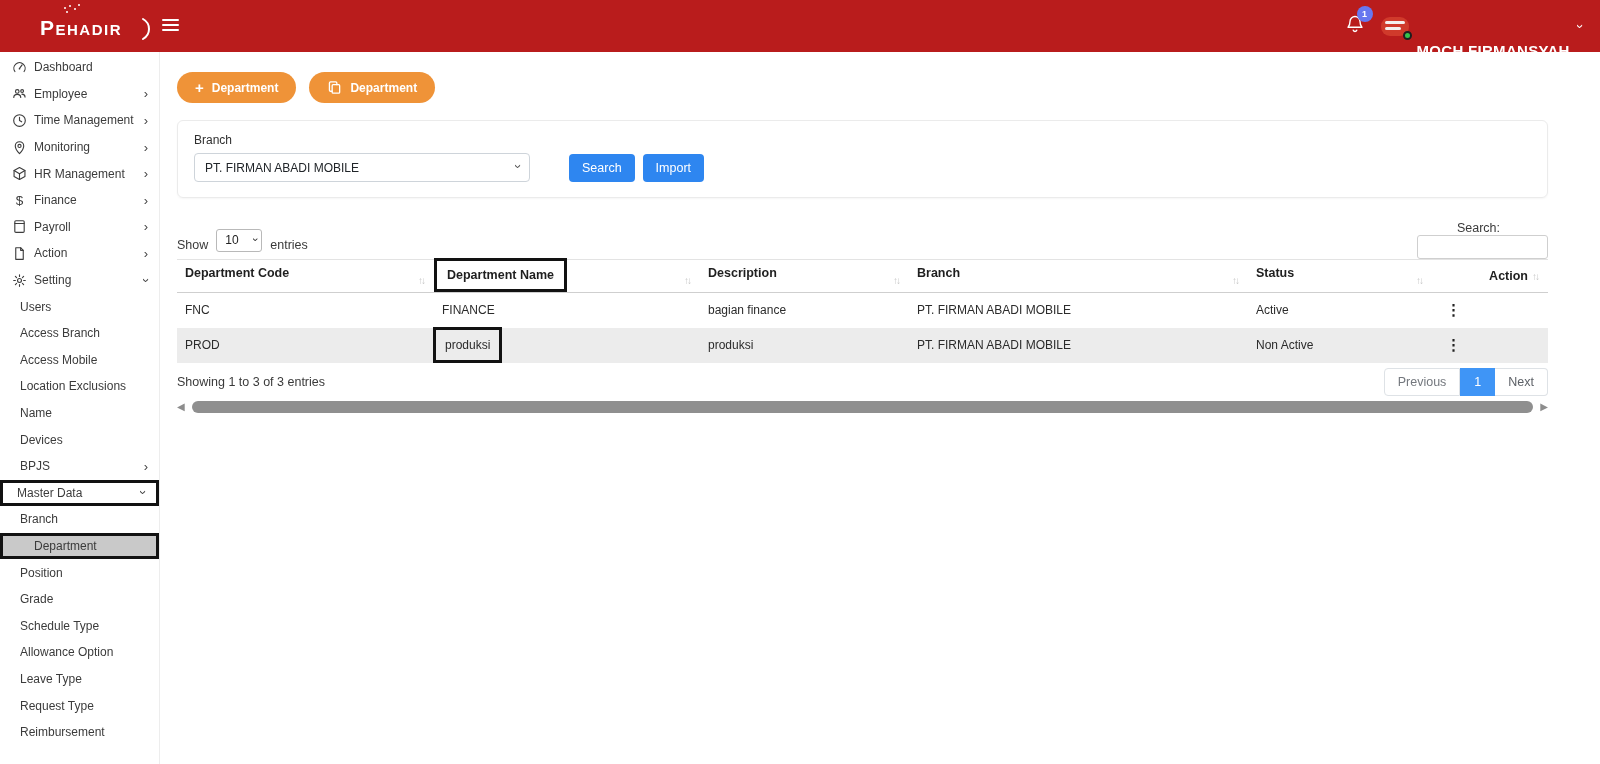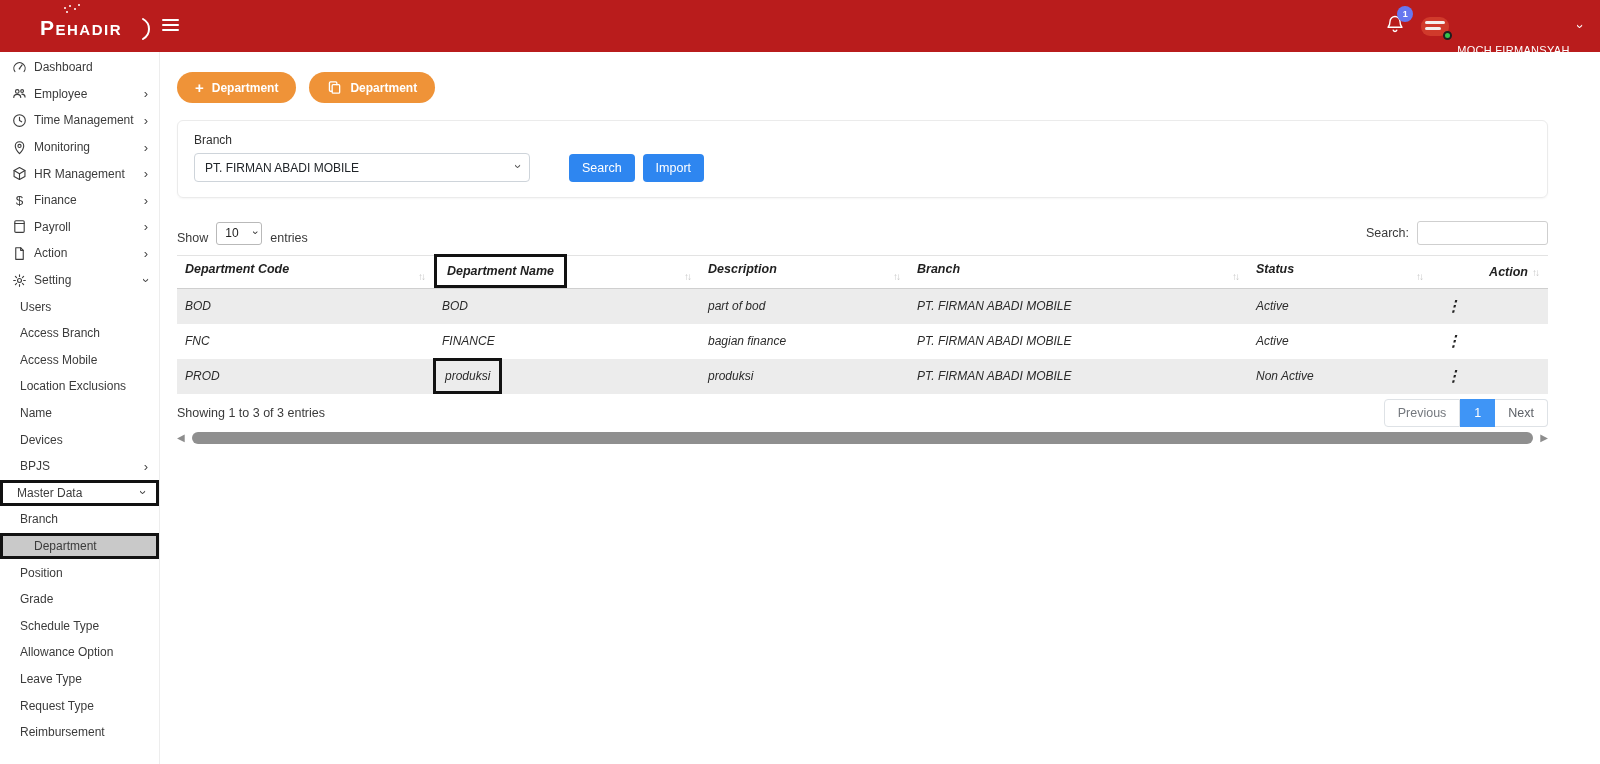--- a/index.html
+++ b/index.html
@@ -18,21 +18,21 @@
   .nav-right { position:absolute; right:18px; top:0; height:52px; display:flex; align-items:center; gap:16px; }
   .bell-wrap { position:relative; cursor:pointer; }
   .bell-badge { position:absolute; top:-8px; right:-8px; min-width:16px; height:16px; border-radius:50%;
     background:#6777ef; color:#fff; font-size:9px; font-weight:bold; display:flex; align-items:center; justify-content:center; }
   .user-wrap { display:flex; align-items:center; gap:8px; cursor:pointer; }
   .avatar { position:relative; width:28px; height:19px; background:#d03a2b; border-radius:9px; overflow:visible; }
   .avatar .stripe { position:absolute; left:4px; right:4px; height:3px; background:#f4f0ee; border-radius:2px; }
   .avatar .s1 { top:4px; } .avatar .s2 { top:10px; right:8px; }
   .online-dot { position:absolute; right:-3px; bottom:-4px; width:9px; height:9px; border-radius:50%;
     background:#35c24c; border:2px solid #1e1e1e; }
-  .user-name { font-size:11px; font-weight:normal; letter-spacing:.3px;margin-top:48px; }
+  .user-name { font-size:15px; font-weight:bold; letter-spacing:.3px;margin-top:48px; }
   .chev { display:inline-block; font-size:13px; line-height:1; color:#454545; }
   .chev.down { transform:rotate(90deg); }
   .chev.white { color:#fff; }
 
   
   .sidebar { position:absolute; top:52px; left:0; width:160px; bottom:0; background:#fff;
     border-right:1px solid #ededed; padding-top:2px; }
   .side-item { height:26.6px; display:flex; align-items:center; padding:0 11px 0 12px;
     font-size:12px; color:#3b3b3b; cursor:pointer; }
   .side-item .icon { width:15px; height:15px; margin-right:7px; display:flex; align-items:center; justify-content:center; }
@@ -70,25 +70,25 @@
   .btn-search { margin-left:39px; }
   .btn-import { margin-left:8px; }
 
   .controls { margin-top:23px; display:flex; justify-content:space-between; align-items:center;
     font-size:12.5px; color:#3a3a3a; }
   .show-wrap { display:flex; align-items:flex-end; }
   .mini-select-wrap { position:relative; margin:0 8px; }
   .mini-select-wrap select { width:46px; height:23px; border:1px solid #b9b9b9; border-radius:3px; background:#fff;
     font-family:inherit; font-size:12px; color:#222; padding:0 16px 0 8px; appearance:none; cursor:pointer; }
   .mini-select-wrap .chev { position:absolute; right:5px; top:5px; font-size:11px; color:#333; pointer-events:none; }
-  .search-wrap { display:flex; align-items:center; }
+  .search-wrap { display:flex; align-items:center;flex-direction:column; }
   .search-wrap input { width:131px; height:24px; border:1px solid #cfcfcf; border-radius:3px; margin-left:8px;
     padding:0 7px; font-family:inherit; font-size:12px; }
 
-  table.dt { margin-top:10px; width:100%; border-collapse:collapse; table-layout:fixed;font-style:italic; }
+  table.dt { width:100%; border-collapse:collapse; table-layout:fixed; }
   .dt thead th { text-align:left; font-size:12.5px; font-weight:bold; color:#1f1f1f; height:33px;
     padding:0 10px 0 8px; border-top:1px solid #e3e3e3; border-bottom:1px solid #cfcfcf; cursor:pointer; }
   .dt thead th .sort { float:right; color:#c6c6c6; font-size:10px; letter-spacing:-2px; margin-top:9px; }
   .dt thead th.th-action { text-align:right; }
   .dt thead th.th-action .sort { float:none; margin-left:4px; }
   .dt td { font-size:12px; color:#2b2b2b; height:35px; padding:0 10px 0 8px; overflow:visible; white-space:nowrap; }
   .row-odd td { background:#ececec; }
   .action-cell { padding-left:10px; }
   .kebab { display:inline-block; font-size:15px; font-weight:bold; color:#222; cursor:pointer; padding:0 6px; line-height:1; }
   .th-ann { display:inline-block; border:3px solid #121212; padding:7px 10px; margin:-8px 0 -8px -8px; min-width:104px; }
@@ -367,28 +367,20 @@
         </th>
         <th>
           <span>Status</span><span class="sort">↑↓</span>
         </th>
         <th class="th-action">
           <span>Action</span><span class="sort">↑↓</span>
         </th>
       </tr>
     </thead>
     <tbody>
-      <tr class="row-odd">
-        <td>BOD</td>
-        <td>BOD</td>
-        <td>part of bod</td>
-        <td>PT. FIRMAN ABADI MOBILE</td>
-        <td>Active</td>
-        <td class="action-cell"><span class="kebab">⋮</span></td>
-      </tr>
       <tr>
         <td>FNC</td>
         <td>FINANCE</td>
         <td>bagian finance</td>
         <td>PT. FIRMAN ABADI MOBILE</td>
         <td>Active</td>
         <td class="action-cell"><span class="kebab">⋮</span></td>
       </tr>
       <tr class="row-odd">
         <td>PROD</td>

